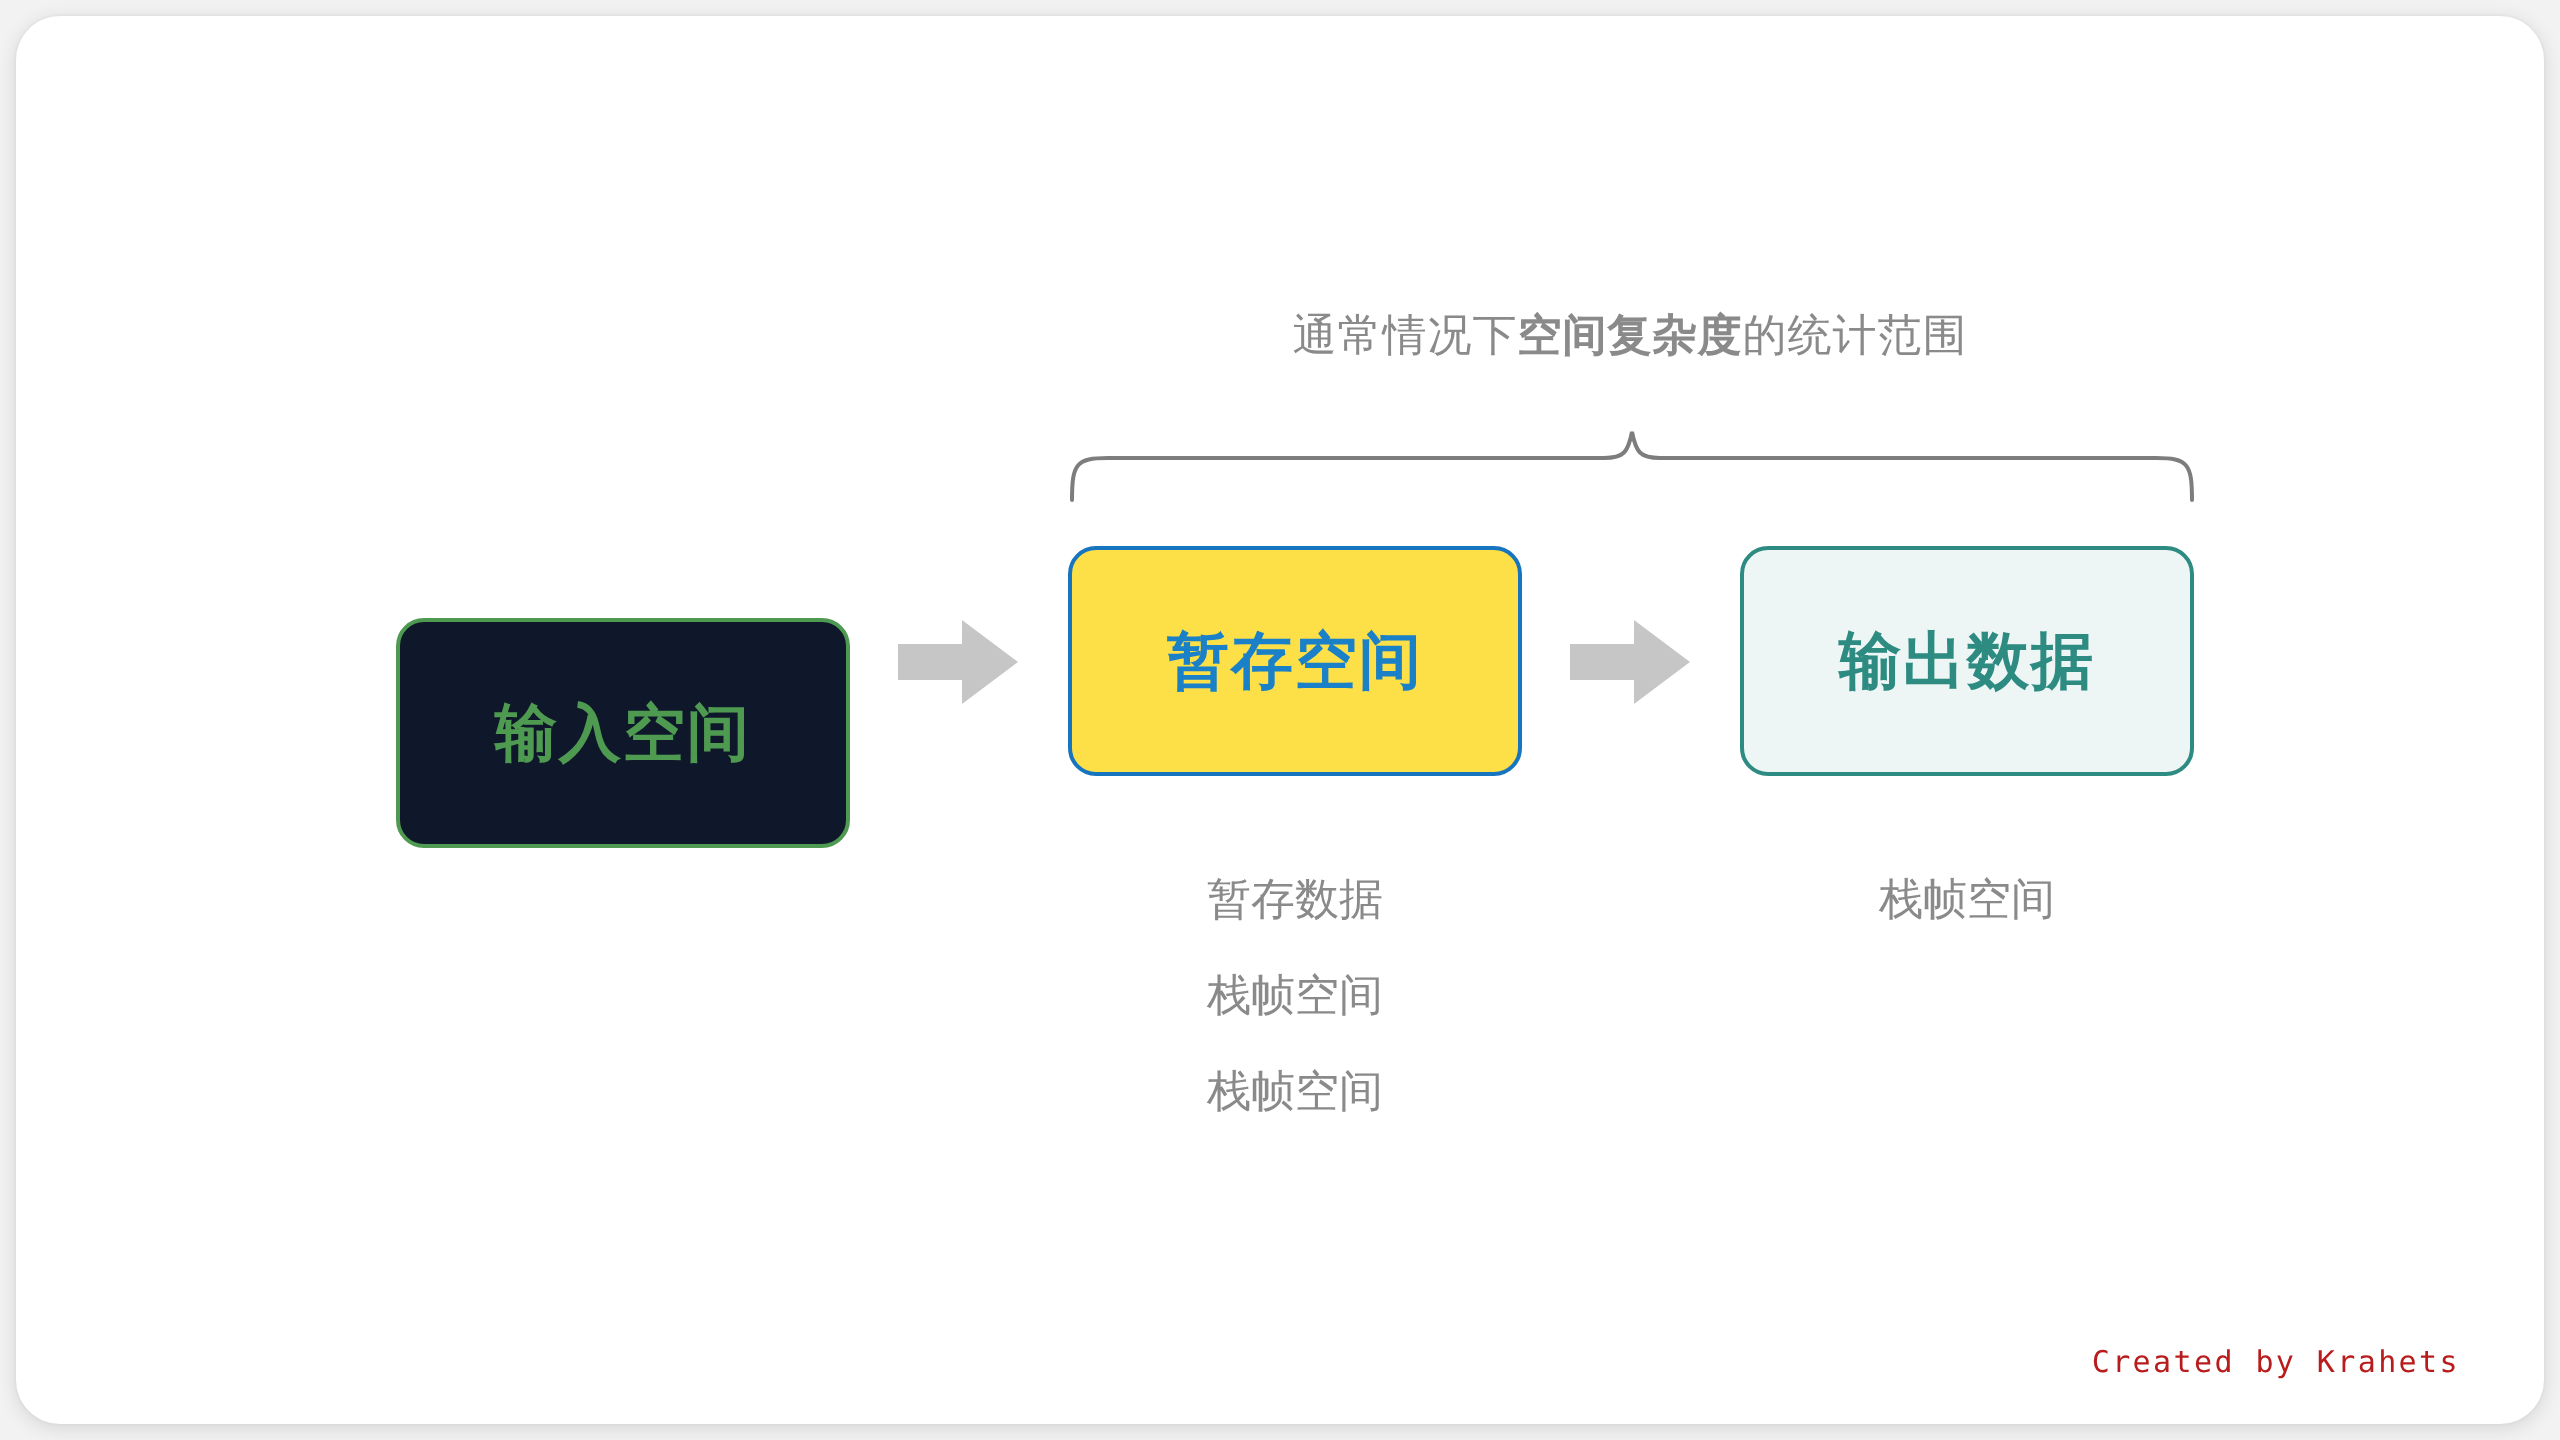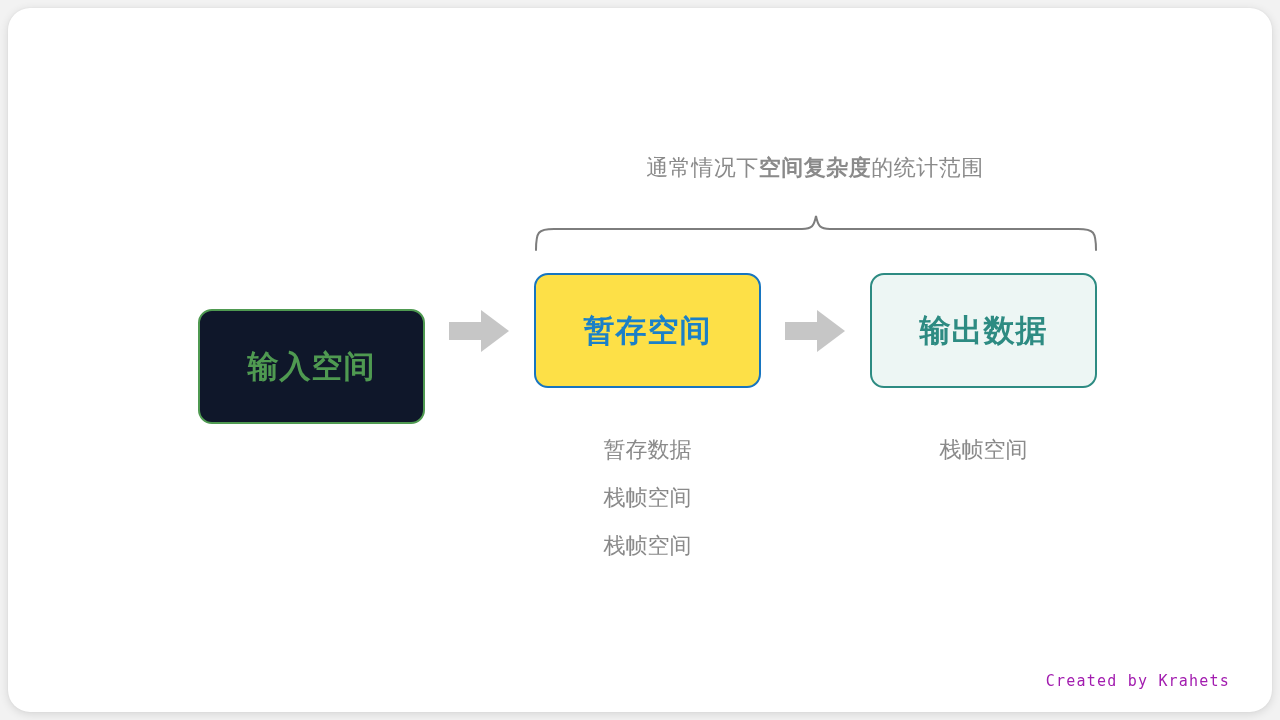--- a/index.html
+++ b/index.html
@@ -110,21 +110,21 @@
   .under-temp   { left: 526px; top: 418px; }
   .under-output { left: 862px; top: 418px; }
 
   .under-caption .line { display: block; white-space: nowrap; }
 
   
   .footer-credit {
     position: absolute;
     right: 42px;
     bottom: 22px;
-    color: #a21caf;
+    color: #b91c1c;
     font-size: 15px;
     font-family: "DejaVu Sans Mono", "Liberation Mono", monospace;
     letter-spacing: 1.2px;
     white-space: nowrap;
   }
 </style>
 </head>
 <body>
 
 <div class="canvas">

